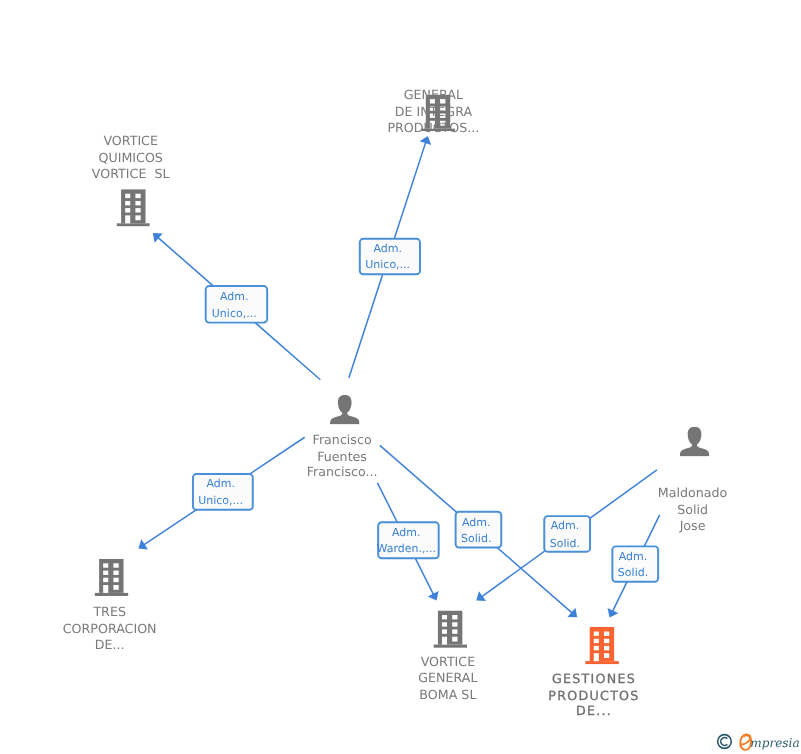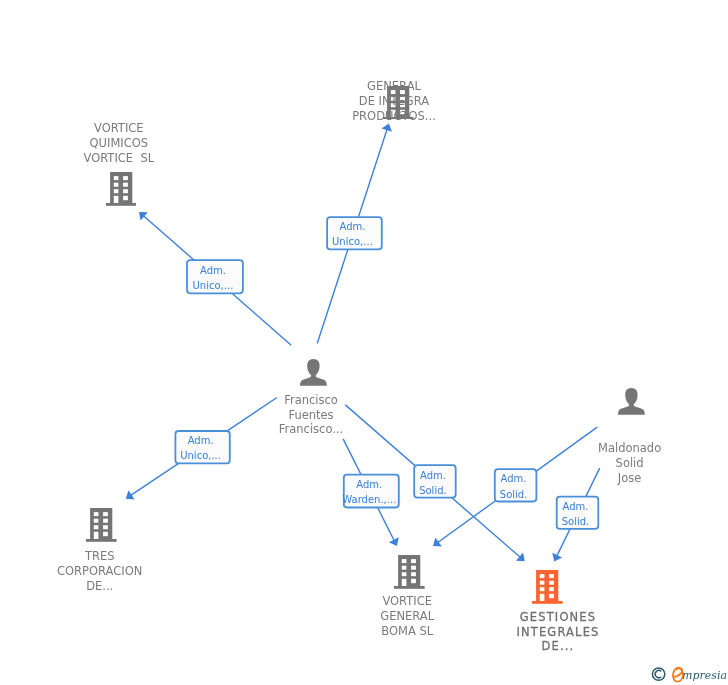--- a/index.html
+++ b/index.html
@@ -158,21 +158,21 @@
               <rect x="7.8" y="4.1" width="4.6" height="4"></rect>
               <rect x="7.8" y="10.7" width="4.6" height="4"></rect>
               <rect x="7.8" y="17.2" width="4.6" height="4"></rect>
               <rect x="17.1" y="4.1" width="4.8" height="4"></rect>
               <rect x="17.1" y="10.7" width="4.8" height="4"></rect>
               <rect x="17.1" y="17.2" width="4.8" height="4"></rect>
               <rect x="7.8" y="23.8" width="4.6" height="7.2"></rect>
               <rect x="17.1" y="23.8" width="4.8" height="4.4"></rect>
             </g>
           </svg></div>
-        <div class="node-text hl" style="width: 120px; left: 498px; top: 609.6px;"><div>GESTIONES</div><div>INTEGRALES</div><div>DE...</div></div>
+        <div class="node-text hl" style="width: 120px; left: 480px; top: 609.6px;"><div>GESTIONES</div><div>PRODUCTOS</div><div>DE...</div></div>
       </div>
     </div>
   <svg class="layer" id="box-layer">
       <rect x="187" y="260.09999999999997" width="55.900000000000006" height="33.2" rx="3.2" ry="3.2" fill="#fbfbfb" stroke="#4a90d9" stroke-width="1.8"></rect>
       <rect x="327.09999999999997" y="217.1" width="54.7" height="32.300000000000004" rx="3.2" ry="3.2" fill="#fbfbfb" stroke="#4a90d9" stroke-width="1.8"></rect>
       <rect x="175.4" y="431" width="54.400000000000006" height="32.400000000000006" rx="3.2" ry="3.2" fill="#fbfbfb" stroke="#4a90d9" stroke-width="1.8"></rect>
       <rect x="343.79999999999995" y="474.7" width="55" height="32.800000000000004" rx="3.2" ry="3.2" fill="#fbfbfb" stroke="#4a90d9" stroke-width="1.8"></rect>
       <rect x="414.2" y="465.2" width="41.5" height="32.5" rx="3.2" ry="3.2" fill="#fbfbfb" stroke="#4a90d9" stroke-width="1.8"></rect>
       <rect x="494.79999999999995" y="469.2" width="41.6" height="32.300000000000004" rx="3.2" ry="3.2" fill="#fbfbfb" stroke="#4a90d9" stroke-width="1.8"></rect>
       <rect x="556.6999999999999" y="496.7" width="41.6" height="32.2" rx="3.2" ry="3.2" fill="#fbfbfb" stroke="#4a90d9" stroke-width="1.8"></rect>

